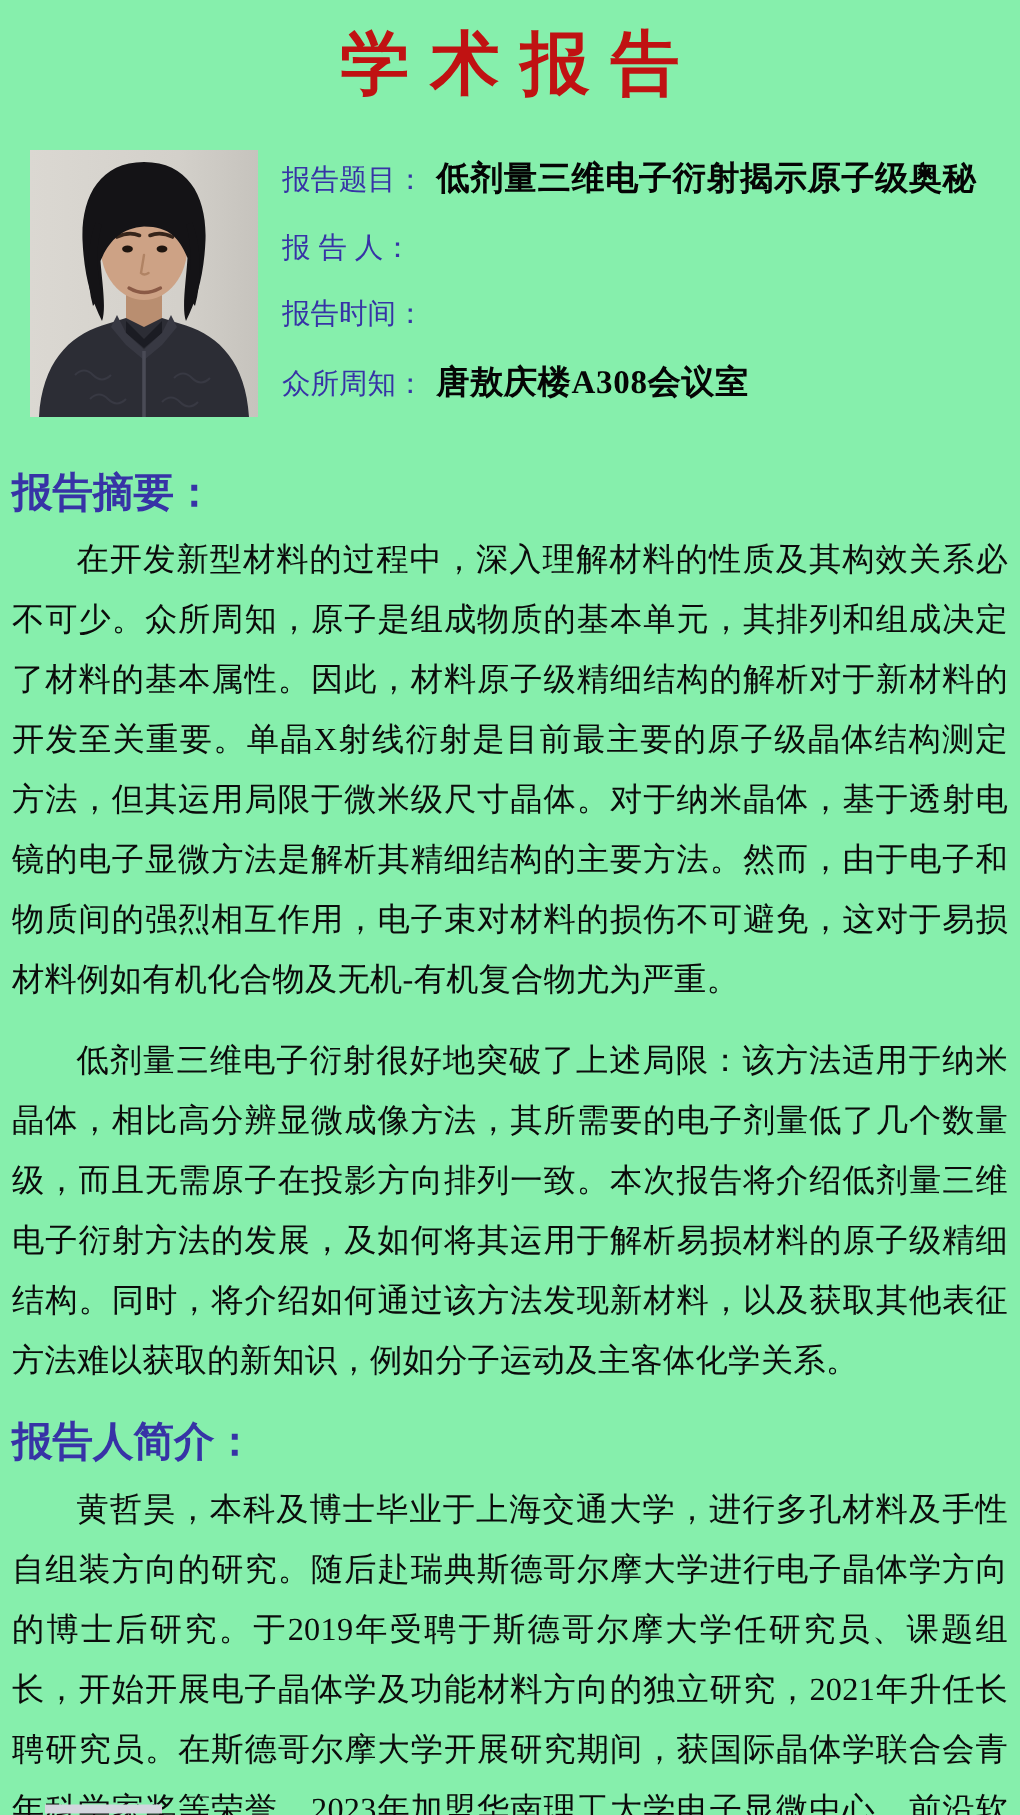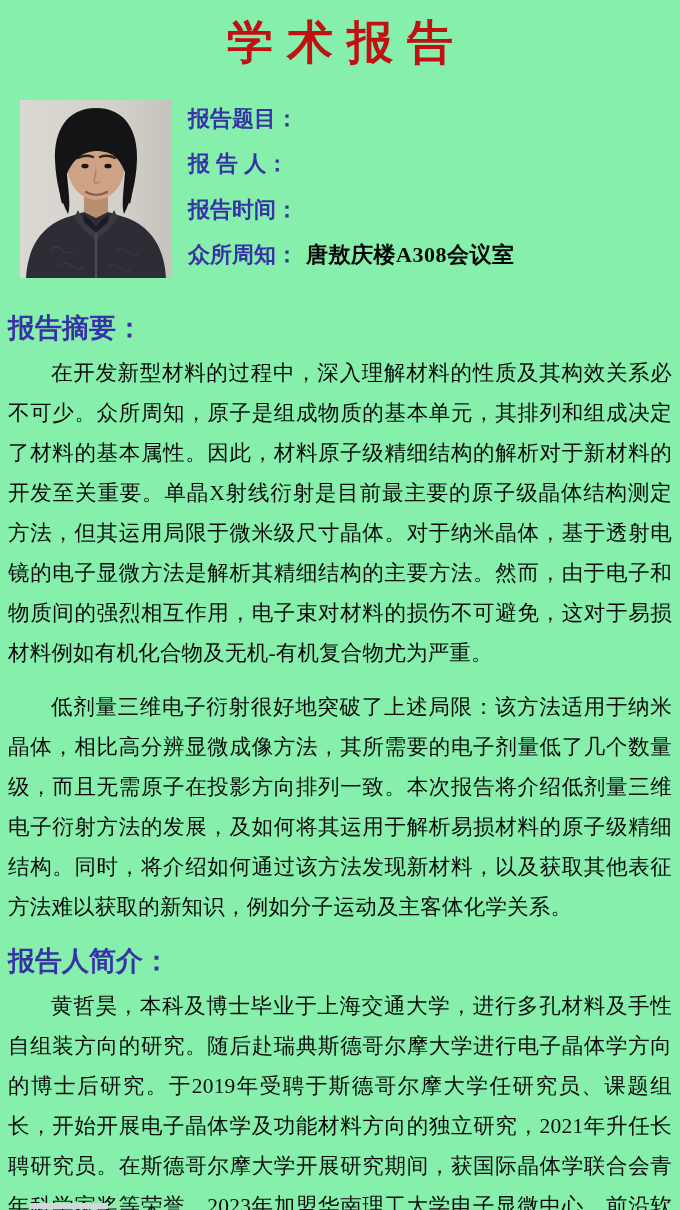--- a/index.html
+++ b/index.html
@@ -42,22 +42,22 @@
     justify-content:space-between;
     padding:4px 0 10px 0;
   }
   .info-row{
     display:flex;
     align-items:baseline;
     white-space:nowrap;
   }
   .info-label{
     font-family:"Liberation Sans","DejaVu Sans",sans-serif;
-    font-weight:700;
-    font-size:22px;
+    font-weight:400;
+    font-size:19px;
     color:#3733a6;
     flex:0 0 auto;
   }
   .info-value{
     font-weight:700;
     font-size:22px;
     margin-left:8px;
     color:#050505;
     letter-spacing:0.5px;
   }
@@ -156,20 +156,21 @@
 
         <path d="M30,150 q6,-6 12,0 q6,6 12,0" stroke="#383943" stroke-width="1.4" fill="none"></path>
         <path d="M96,152 q6,-6 12,0 q6,6 12,0" stroke="#383943" stroke-width="1.4" fill="none"></path>
         <path d="M40,166 q6,-6 12,0 q6,6 12,0" stroke="#383943" stroke-width="1.4" fill="none"></path>
         <path d="M88,168 q6,-6 12,0 q6,6 12,0" stroke="#383943" stroke-width="1.4" fill="none"></path>
       </svg>
     </div>
     <div class="info-rows">
       <div class="info-row">
         <span class="info-label">报告题目：</span>
+        <span class="info-value">低剂量三维电子衍射揭示原子级奥秘</span>
       </div>
       <div class="info-row">
         <span class="info-label">报 告 人：</span>
       </div>
       <div class="info-row">
         <span class="info-label">报告时间：</span>
       </div>
       <div class="info-row">
         <span class="info-label">众所周知：</span>
         <span class="info-value">唐敖庆楼A308会议室</span>

